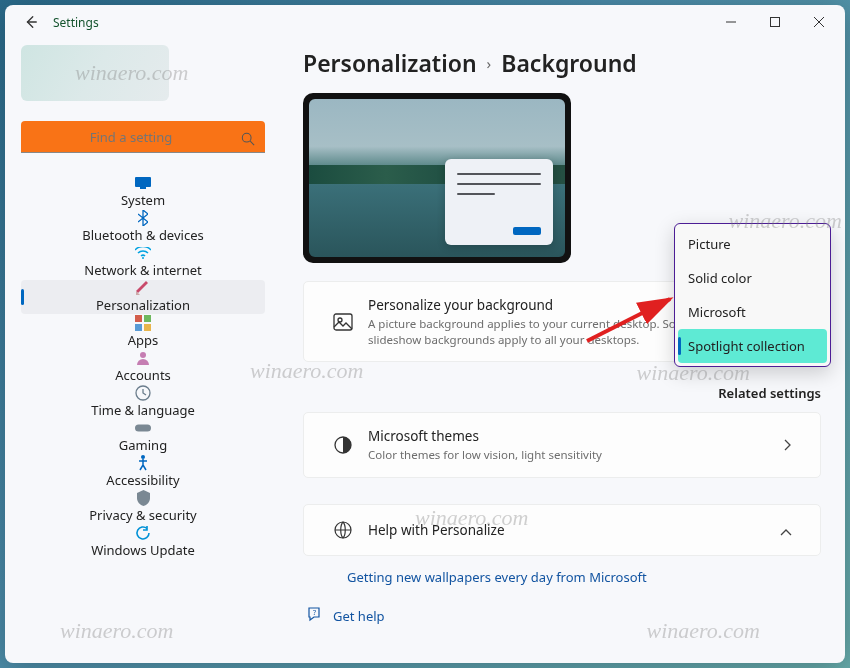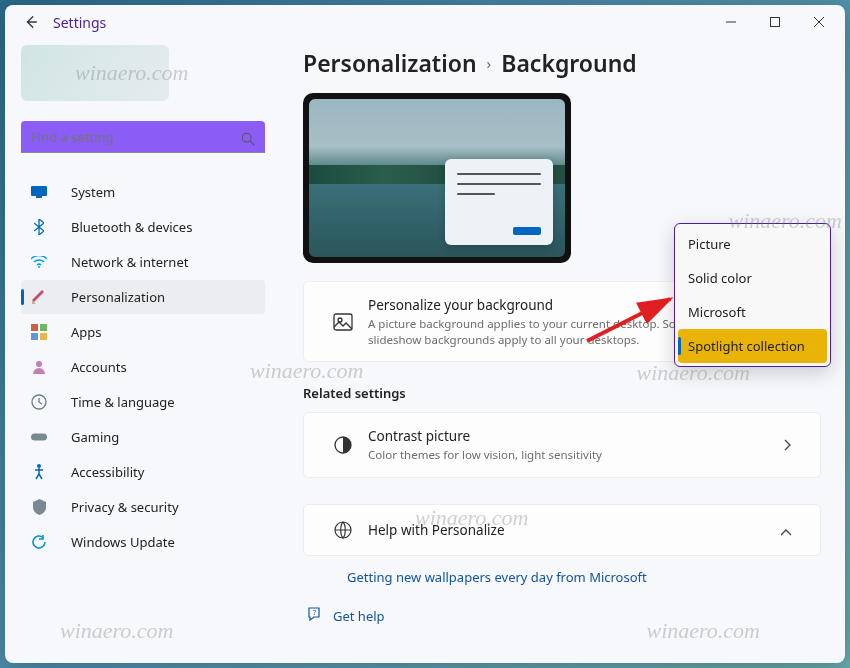--- a/index.html
+++ b/index.html
@@ -1,53 +1,53 @@
 <!DOCTYPE html>
 <html><head>
 <meta charset="utf-8">
 <style>
 * { box-sizing: border-box; margin: 0; padding: 0; font-family: "Segoe UI", system-ui, sans-serif; }
 body { width: 850px; height: 668px; background: linear-gradient(135deg,#2a6a8a 0%,#4a8aa8 40%,#6aa 100%); overflow: hidden; position: relative; }
 .window { position: absolute; inset: 5px; background: #f7f8fb; border-radius: 8px; box-shadow: 0 4px 30px rgba(0,0,0,.25); overflow: hidden; display: flex; flex-direction: column; }
 .titlebar { height: 34px; display: flex; align-items: center; padding: 0 4px 0 14px; gap: 10px; }
 .back-btn { width: 24px; height: 24px; display: flex; align-items: center; justify-content: center; cursor: pointer; border-radius: 4px; }
-.title { font-size: 14px; color: #4c1d95; }
+.title { font-size: 12px; color: #14532d; }
 .window-controls { margin-left: auto; display: flex; }
 .wc { width: 44px; height: 32px; display: flex; align-items: center; justify-content: center; }
 .body { flex: 1; display: flex; overflow: hidden; }
 .sidebar { width: 270px; padding: 6px 10px 10px 16px; display: flex; flex-direction: column; gap: 4px; overflow: auto; }
 .user-card { height: 56px; width: 148px; background: linear-gradient(120deg,#cfe5e2 0%,#dce9e9 50%,#e5ebed 100%); border-radius: 6px; }
 .search { margin-top: 16px; position: relative; }
-.search input { width: 100%; height: 32px; padding: 0 34px 0 10px; border: none; border-bottom: 1.5px solid #888; border-radius: 4px 4px 0 0; background: #8b5cf6; font-size: 13px; outline: none; }
+.search input { width: 100%; height: 32px; padding: 0 34px 0 10px; border: none; border-bottom: 1.5px solid #888; border-radius: 4px 4px 0 0; background: #f97316; font-size: 13px; outline: none; text-align: center; }
 .search .icon { position: absolute; right: 10px; top: 8px; }
 .nav { margin-top: 18px; display: flex; flex-direction: column; gap: 1px; }
-.nav-item { display: flex; align-items: center; gap: 24px; height: 34px; padding: 0 10px; border-radius: 4px; font-size: 13px; color: #222; cursor: pointer; position: relative; }
+.nav-item { display: flex; align-items: center; gap: 0; height: 34px; padding: 0 10px; border-radius: 4px; font-size: 13px; color: #222; cursor: pointer; position: relative; flex-direction: column; }
 .nav-item.active { background: #ecedf1; }
 .nav-item.active::before { content: ""; position: absolute; left: 0; top: 9px; height: 16px; width: 3px; background: #0067c0; border-radius: 2px; }
 .nav-item .ic { width: 16px; height: 16px; display: flex; align-items: center; justify-content: center; }
 .main { flex: 1; padding: 8px 24px 10px 28px; overflow: auto; position: relative; }
 .bc { display: flex; align-items: center; gap: 10px; font-size: 23px; font-weight: 600; color: #222; }
 .bc .chev { font-size: 15px; color: #6a6a6a; font-weight: 400; }
 .preview { margin-top: 14px; width: 268px; height: 170px; background: #111; border-radius: 10px; padding: 6px; }
 .preview-img { width: 100%; height: 100%; border-radius: 6px; background: linear-gradient(180deg,#9bb7c2 0%,#a7bfc6 30%,#4c7d7d 45%,#3a6f78 55%,#2a555b 100%); position: relative; overflow: hidden; }
 .preview-img::before { content:""; position:absolute; left:0; right:0; top:42%; height:12%; background: linear-gradient(90deg,#1b4c3f 0%,#2b5d4b 30%,#1e4d42 60%,#254f42 100%); }
 .mini-window { position: absolute; right: 12px; bottom: 12px; width: 108px; height: 86px; background: #eef1f6; border-radius: 6px; box-shadow: 0 2px 8px rgba(0,0,0,.2); padding: 14px 12px 10px; display: flex; flex-direction: column; gap: 8px; }
 .mini-window .line { height: 2px; background: #53555a; border-radius: 1px; }
 .mini-window .line.short { width: 45%; }
 .mini-window .btn { margin-top: auto; align-self: flex-end; width: 28px; height: 8px; background: #0067c0; border-radius: 2px; }
 .card { margin-top: 18px; background: #fdfdfd; border: 1px solid #eceded; border-radius: 5px; padding: 14px 28px; display: flex; align-items: center; gap: 14px; position: relative; }
 .card-ic { width: 22px; height: 22px; display: flex; align-items: center; justify-content: center; flex-shrink:0; }
 .card-main { flex: 1; }
 .card-title { font-size: 13.5px; color: #222; }
 .card-sub { font-size: 11.5px; color: #6d6d6d; margin-top: 2px; line-height: 1.35; }
 .card-action { font-size: 15px; color: #555; margin-left:auto; }
-.section-h { margin-top: 22px; font-size: 13px; font-weight: 600; color: #222; }
+.section-h { margin-top: 22px; font-size: 13px; font-weight: 600; color: #222; text-align: right; }
 .dropdown { position: absolute; top: 184px; right: 14px; width: 157px; background: #f8f8f8; border: 1px solid #4c1d95; border-radius: 6px; box-shadow: 0 6px 20px rgba(0,0,0,.18); padding: 3px; display:flex; flex-direction:column; }
 .dd-item { padding: 8px 10px; font-size: 13px; color: #222; border-radius: 4px; cursor: pointer; position:relative; }
-.dd-item.sel { background: #eab308; }
+.dd-item.sel { background: #5eead4; }
 .dd-item.sel::before { content:""; position:absolute; left:0; top:8px; bottom:8px; width:3px; background:#0067c0; border-radius:2px; }
 .help-links { margin-top: 4px; display:flex; flex-direction:column; gap:16px; padding: 8px 0 14px 44px; }
 .help-links a { font-size: 13px; color: #1254a1; text-decoration: none; cursor:pointer; }
 .footer-links { margin-top: 6px; display:flex; flex-direction:column; gap:12px; padding-left: 4px; }
 .flink { display:flex; align-items:center; gap:10px; font-size:13px; color:#1254a1; cursor:pointer; }
 .arrow-annot { position:absolute; top:252px; right:168px; width:95px; height:56px; pointer-events:none; }
 .watermark { position:absolute; font-size:22px; color: rgba(120,120,120,.35); font-family: Georgia, serif; font-style: italic; pointer-events:none; }
 </style>
 </head>
 <body>
@@ -230,21 +230,21 @@
       <div class="section-h">Related settings</div>
 
       <div class="card" style="margin-top:10px">
         <span class="card-ic">
             <svg width="20" height="20" viewBox="0 0 20 20">
               <circle cx="10" cy="10" r="8" stroke="#333" fill="none" stroke-width="1.3"></circle>
               <path d="M10 2a8 8 0 0 1 0 16z" fill="#333"></path>
             </svg>
           </span>
         <div class="card-main">
-          <div class="card-title">Contrast picture</div>
+          <div class="card-title">Microsoft themes</div>
           <div class="card-sub">Color themes for low vision, light sensitivity</div>
         </div>
         <span class="card-action"><svg width="8" height="12">
               <path d="M1 1 6 6l-5 5" stroke="#444" fill="none" stroke-width="1.3"></path>
             </svg></span>
       </div>
 
       <div class="card" style="margin-top:26px">
         <span class="card-ic">
             <svg width="20" height="20" viewBox="0 0 20 20">

